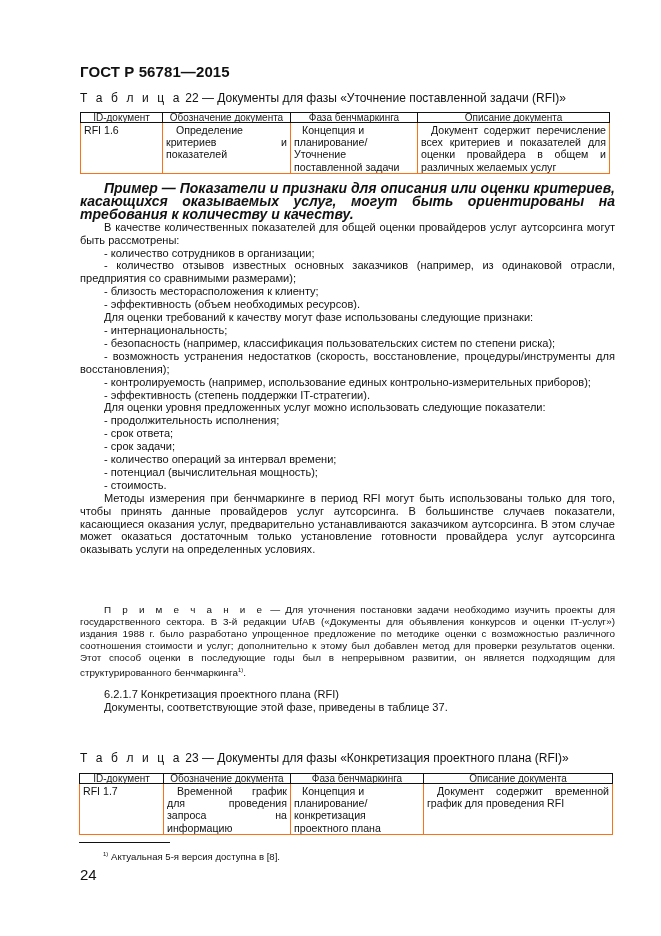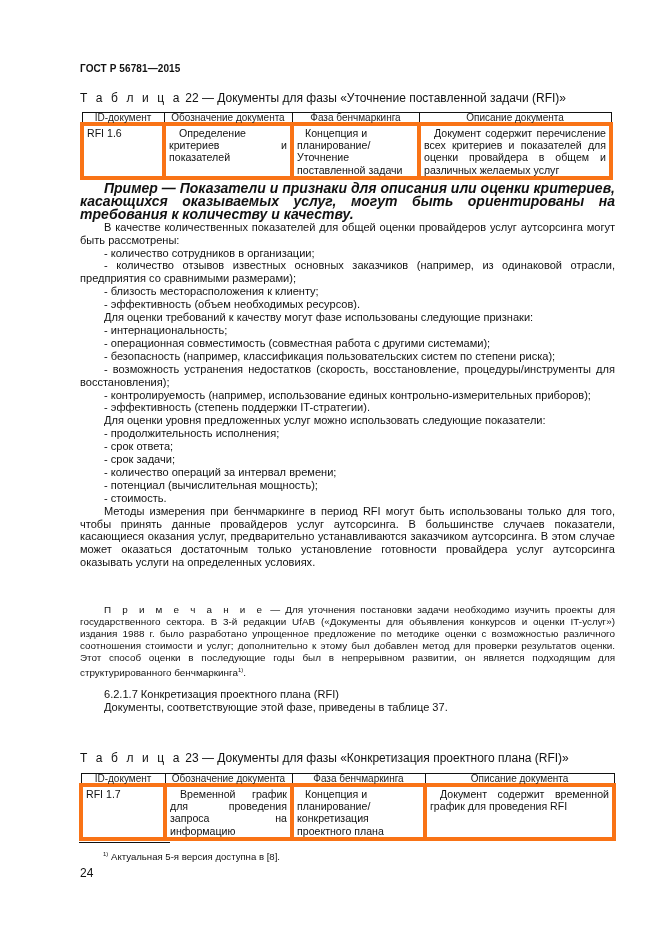--- a/index.html
+++ b/index.html
@@ -1,40 +1,40 @@
 <!DOCTYPE html>
 <html><head>
 <meta charset="utf-8">
 <style>
   html, body { margin: 0; padding: 0; background: #ffffff; }
   body { width: 661px; height: 936px; position: relative; overflow: hidden;
          font-family: "Liberation Sans", sans-serif; color: #111; }
   .abs { position: absolute; }
-  .header { left: 80px; top: 63px; font-size: 10px; font-weight: bold; letter-spacing: 0.1px; }
+  .header { left: 80px; top: 63px; font-size: 15px; font-weight: bold; letter-spacing: 0.1px; }
   .caption { font-size: 12px; white-space: nowrap; }
   .caption .sp { letter-spacing: 2.6px; }
   table.doc { position: absolute; border-collapse: collapse; table-layout: fixed;
               font-size: 10.6px; line-height: 12.2px; }
   table.doc th { font-weight: normal; font-size: 10px; line-height: 9px; height: 9px;
                  border: 1px solid #111; border-bottom: 1.6px solid #111; padding: 0 2px; text-align: center; color: #222; }
-  table.doc td { border: 4px solid #f97316; vertical-align: top; padding: 1px 3px 0 3px; text-align: justify; }
+  table.doc td { border: 1px solid #f97316; vertical-align: top; padding: 1px 3px 0 3px; text-align: justify; }
   table.doc td .ind { text-indent: 10px; }
   table.doc { border: 1.6px solid #111; }
   .body-text { left: 80px; width: 535px; font-size: 11.05px; line-height: 12.9px; }
   .p { margin: 0; text-align: justify; }
   .ind { text-indent: 24px; }
   .li { padding-left: 24px; }
   .li-wrap { text-indent: 24px; }
   .example { font-weight: bold; font-style: italic; font-size: 14px; }
   .note { left: 80px; width: 535px; font-size: 9.9px; line-height: 12.1px; }
   .note .sp { letter-spacing: 3px; }
   sup { font-size: 6px; vertical-align: 4px; }
   .footnote-line { left: 79px; top: 842px; width: 91px; height: 1.4px; background: #111; }
   .footnote { left: 103px; top: 851px; font-size: 9.6px; }
-  .pagenum { left: 80px; top: 866px; font-size: 12px; }
+  .pagenum { left: 80px; top: 866px; font-size: 15px; }
 </style>
 </head>
 <body>
 
 <div class="abs header">ГОСТ Р 56781—2015</div>
 
 <div class="abs caption" style="left:80px; top:91px;">
   <span class="sp">Т а б л и ц а</span><span> 22 — Документы для фазы «Уточнение поставленной задачи (RFI)»</span>
 </div>
 
@@ -72,21 +72,20 @@
 
 <div class="abs body-text" style="top:182px;">
   <p class="p ind example">Пример — Показатели и признаки для описания или оценки критериев, касающихся оказываемых услуг, могут быть ориентированы на требования к количеству и качеству.</p>
   <p class="p ind">В качестве количественных показателей для общей оценки провайдеров услуг аутсорсинга могут быть рассмотрены:</p>
   <p class="p li">- количество сотрудников в организации;</p>
   <p class="p li-wrap">- количество отзывов известных основных заказчиков (например, из одинаковой отрасли, предприятия со сравнимыми размерами);</p>
   <p class="p li">- близость месторасположения к клиенту;</p>
   <p class="p li">- эффективность (объем необходимых ресурсов).</p>
   <p class="p li">Для оценки требований к качеству  могут фазе использованы следующие признаки:</p>
   <p class="p li">- интернациональность;</p>
-  <p class="p li">- операционная совместимость (совместная работа с другими системами);</p>
   <p class="p li">- безопасность (например, классификация пользовательских систем по степени риска);</p>
   <p class="p li-wrap">- возможность устранения недостатков (скорость, восстановление, процедуры/инструменты для восстановления);</p>
   <p class="p li">- контролируемость (например, использование единых контрольно-измерительных приборов);</p>
   <p class="p li">- эффективность (степень поддержки IT-стратегии).</p>
   <p class="p li">Для оценки уровня  предложенных услуг можно использовать следующие показатели:</p>
   <p class="p li">- продолжительность исполнения;</p>
   <p class="p li">- срок ответа;</p>
   <p class="p li">- срок задачи;</p>
   <p class="p li">- количество операций за интервал времени;</p>
   <p class="p li">- потенциал (вычислительная  мощность);</p>

